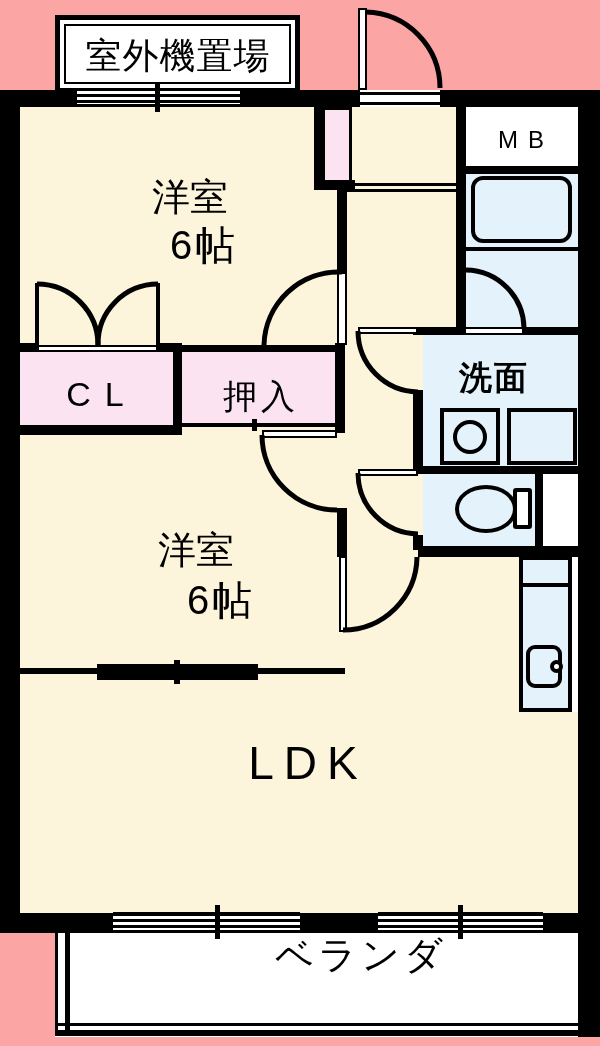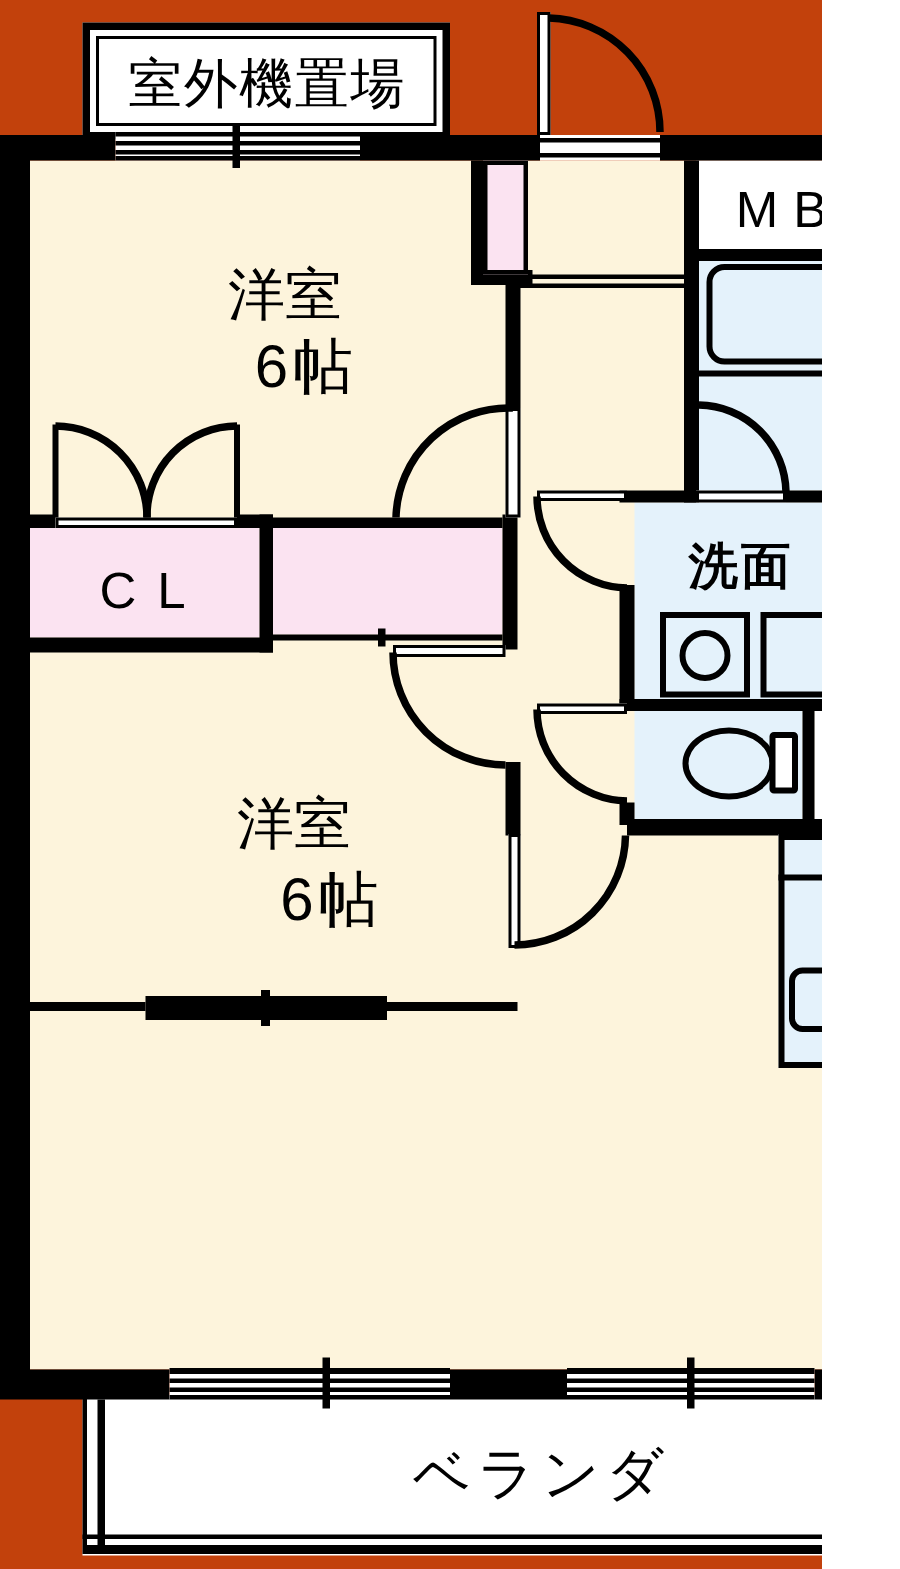--- a/index.html
+++ b/index.html
@@ -1,35 +1,35 @@
 <!DOCTYPE html>
 <html><head>
 <meta charset="utf-8">
 <style>
   html,body{margin:0;padding:0;background:#fff;}
-  #plan{position:relative;width:548px;height:1046px;background:#c2410c;overflow:hidden;
+  #plan{position:relative;width:600px;height:1046px;background:#fca5a5;overflow:hidden;
         font-family:"Liberation Sans","DejaVu Sans",sans-serif;color:#000;}
   .abs{position:absolute;}
   .wall{position:absolute;background:#000;}
   .floor{position:absolute;background:#FDF4DC;}
   .wet{position:absolute;background:#E4F2FB;}
   .pink{position:absolute;background:#FBE3F1;}
   .white{position:absolute;background:#ffffff;}
   .line{position:absolute;background:#000;}
   .frame{position:absolute;background:#fff;border:2px solid #000;box-sizing:border-box;}
   .fix{position:absolute;background:#E4F2FB;border:4px solid #000;box-sizing:border-box;}
   .lbl{position:absolute;transform:translate(-50%,-50%);white-space:nowrap;line-height:1;}
   .l-room{font-size:38px;}
   .l-size{font-size:40px;letter-spacing:3px;}
   .l-ldk{font-size:46px;letter-spacing:10px;}
   .l-ldksize{font-size:44px;letter-spacing:5px;}
   .l-cl{font-size:34px;letter-spacing:14px;}
   .l-oshi{font-size:34px;letter-spacing:4px;}
   .l-wash{font-size:33px;letter-spacing:2px;}
-  .l-mb{font-size:34px;letter-spacing:10px;text-align:right;}
+  .l-mb{font-size:24px;letter-spacing:10px;text-align:right;}
   .l-out{font-size:36px;letter-spacing:1px;}
   .l-ver{font-size:38px;letter-spacing:4px;}
   svg{position:absolute;left:0;top:0;}
 </style>
 </head>
 <body>
 
 <div id="plan">
 
   <div class="floor" style="left:20px;top:107px;width:560px;height:806px;"></div>
@@ -154,18 +154,20 @@
     <path d="M 358 473 A 61 61 0 0 0 418 534"></path>
     <path d="M 466 270 A 59 59 0 0 1 524 328"></path>
     <path d="M 343 630 A 74 74 0 0 0 417 557"></path>
   </svg>
 
   <div class="lbl l-out" style="left:178px;top:56px;">室外機置場</div>
   <div class="lbl l-room" style="left:190px;top:197px;">洋室</div>
   <div class="lbl l-size" style="left:204px;top:245px;">6帖</div>
   <div class="lbl l-mb" style="left:526px;top:140px;">MB</div>
   <div class="lbl l-cl" style="left:102px;top:394px;">CL</div>
+  <div class="lbl l-oshi" style="left:261px;top:396px;">押入</div>
   <div class="lbl l-wash" style="left:494px;top:377px;font-weight:bold;">洗面</div>
   <div class="lbl l-room" style="left:196px;top:550px;">洋室</div>
   <div class="lbl l-size" style="left:221px;top:600px;">6帖</div>
-  <div class="lbl l-ver" style="left:361px;top:983px;">ベランダ</div>
+  <div class="lbl l-ldk" style="left:308px;top:763px;">LDK</div>
+  <div class="lbl l-ver" style="left:361px;top:955px;">ベランダ</div>
 
 </div>
 
 </body></html>

